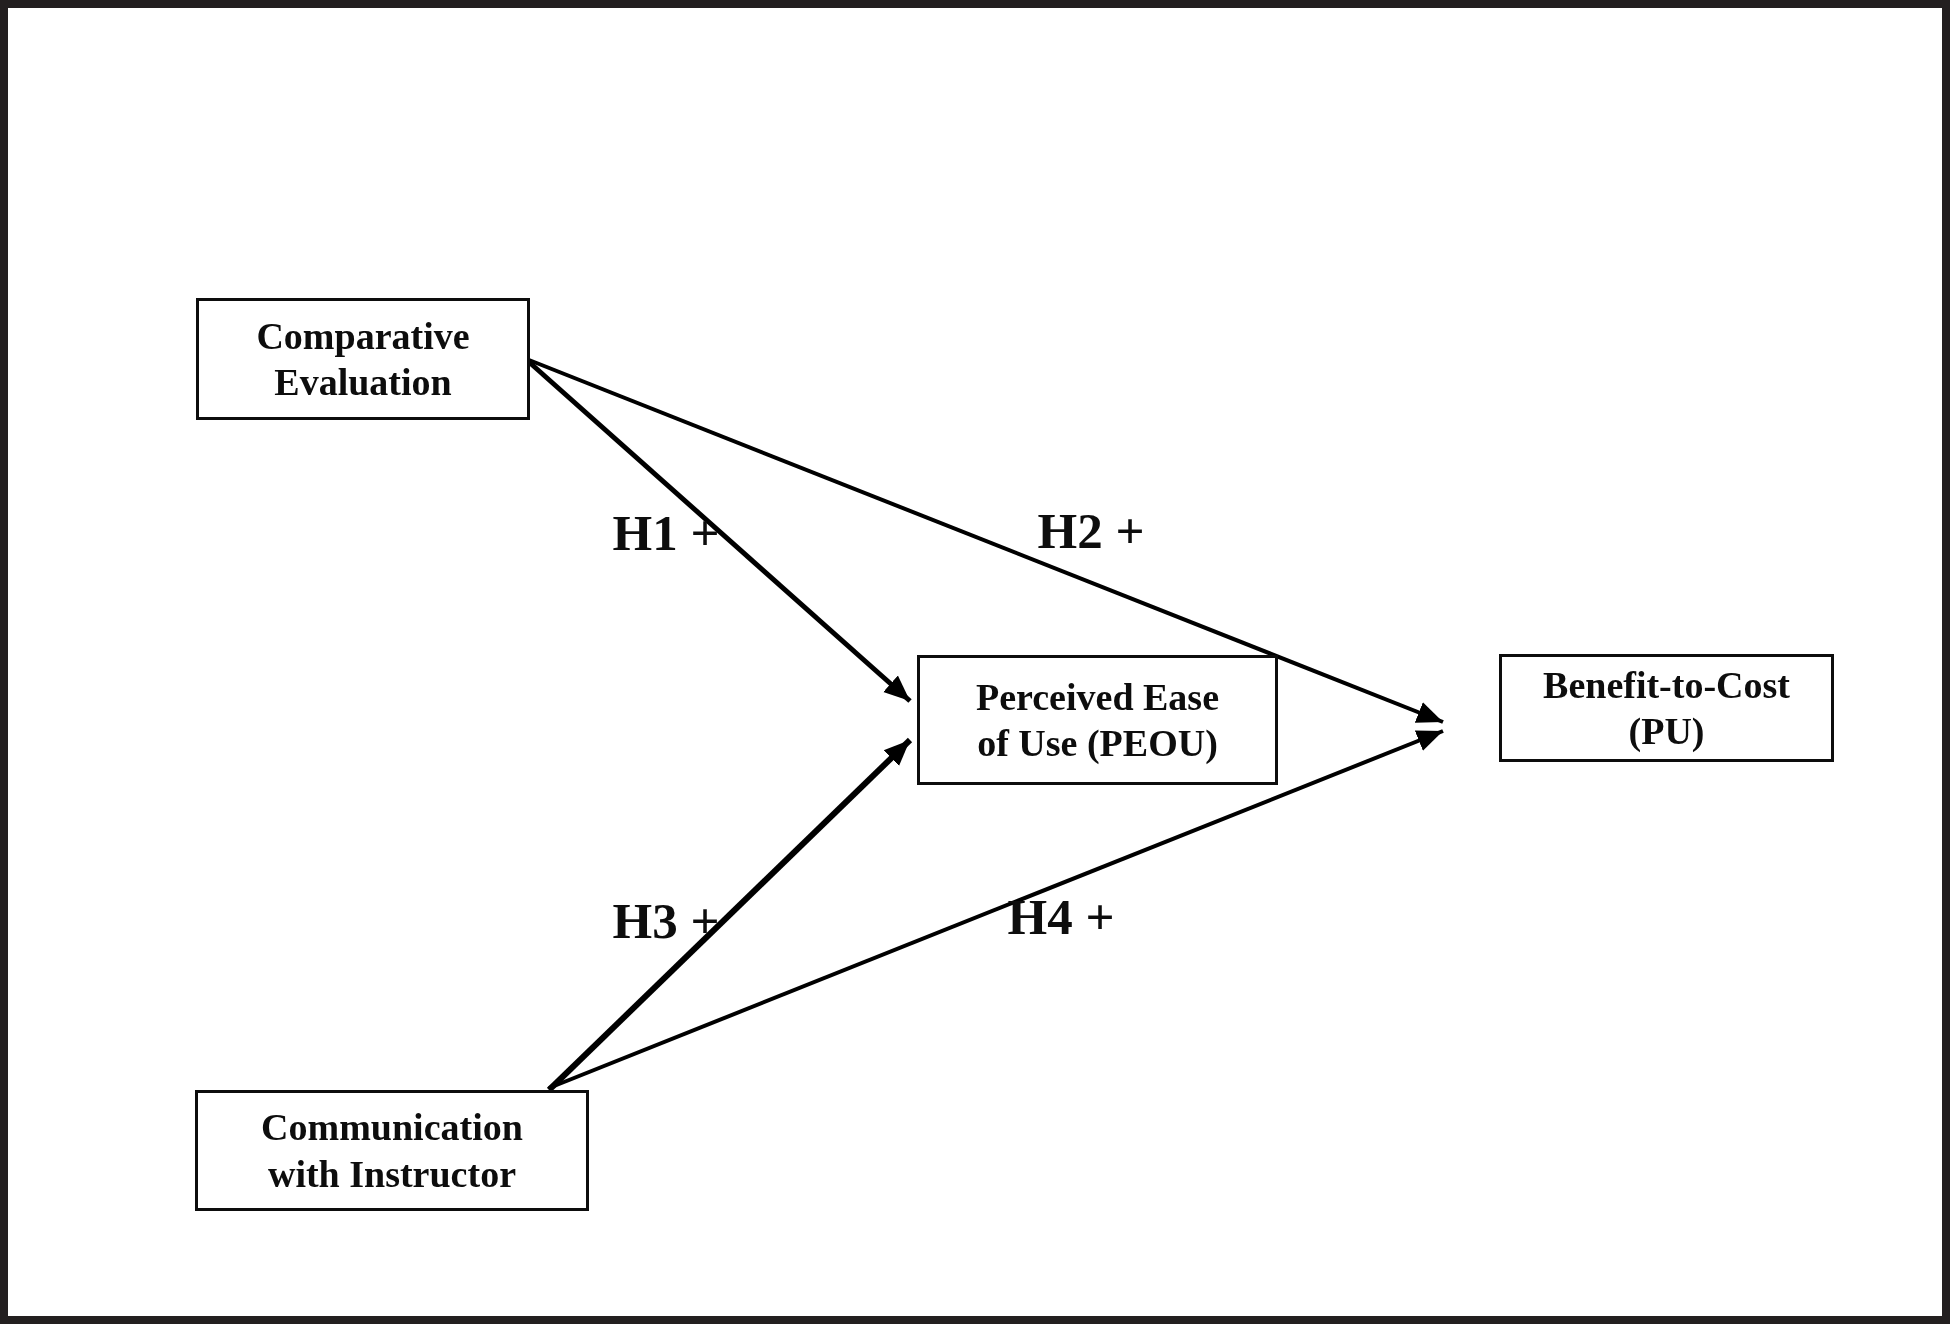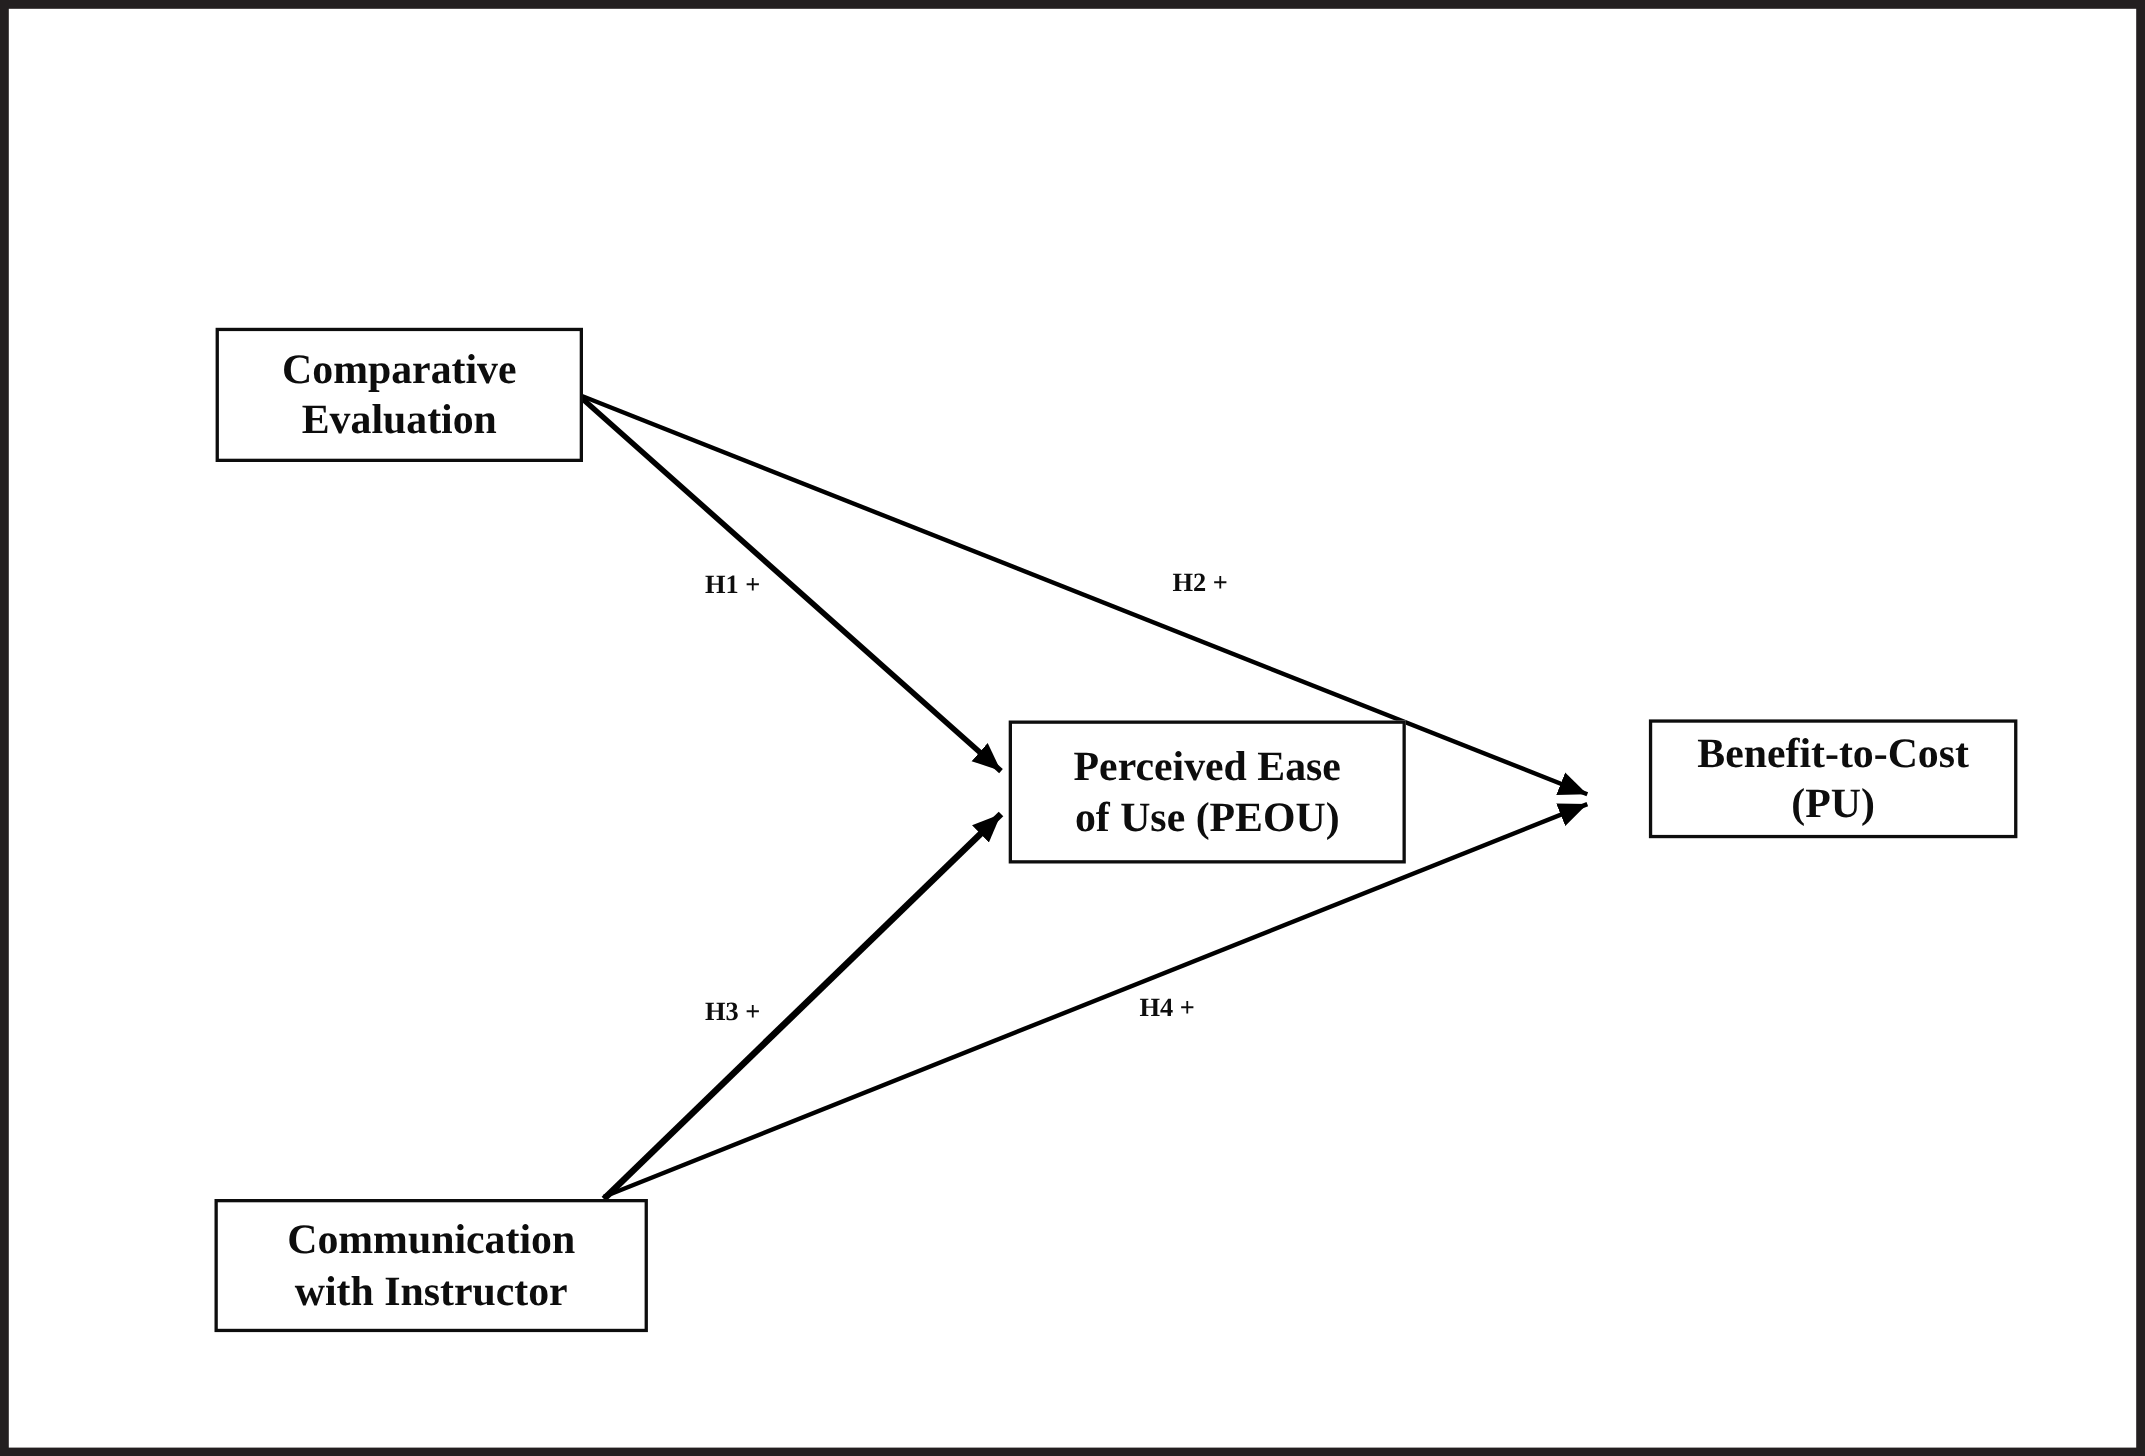--- a/index.html
+++ b/index.html
@@ -49,21 +49,21 @@
   #node-comparative-evaluation { left: 196px; top: 270px; width: 334px; height: 122px; margin-top: 28px; }
   #node-communication-instructor { left: 195px; top: 1090px; width: 394px; height: 121px; }
   #node-peou { left: 917px; top: 655px; width: 361px; height: 130px; }
   #node-pu { left: 1499px; top: 654px; width: 335px; height: 108px; }
 
   .edge-label {
     position: absolute;
     z-index: 3;
     transform: translate(-50%, -50%);
     font-weight: bold;
-    font-size: 24px;
+    font-size: 51px;
     white-space: nowrap;
     background: transparent;
   }
   #edge-label-h1 { left: 666px; top: 533px; }
   #edge-label-h2 { left: 1091px; top: 531px; font-family: Liberation Serif, serif; }
   #edge-label-h3 { left: 666px; top: 921px; text-align: right; }
   #edge-label-h4 { left: 1061px; top: 917px; }
 </style>
 </head>
 <body>

